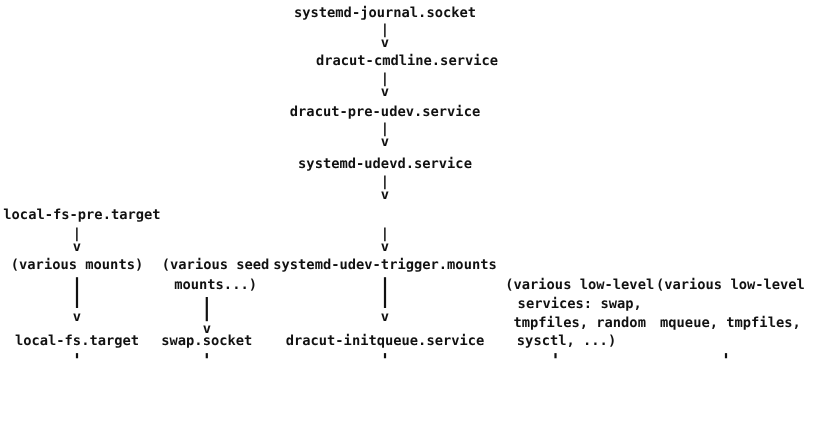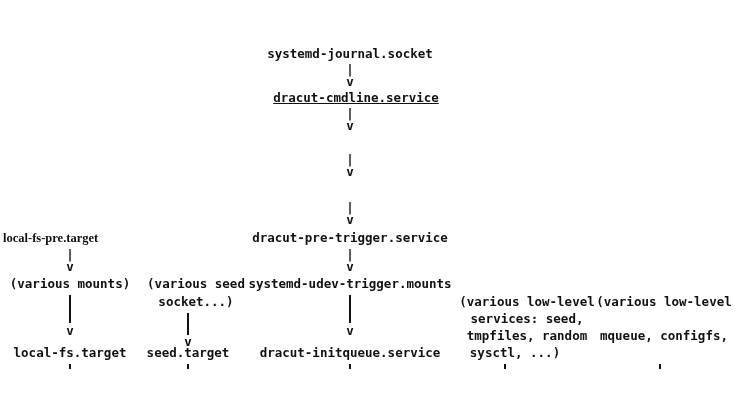--- a/index.html
+++ b/index.html
@@ -7,21 +7,20 @@
     padding: 0;
     background: #ffffff;
   }
   #diagram {
     position: relative;
     width: 740px;
     height: 326px;
     background: #ffffff;
     overflow: hidden;
     font-family: "DejaVu Sans Mono", "Liberation Mono", monospace;
-    margin-top: 43px;
   }
   .cell {
     position: absolute;
     font-family: "DejaVu Sans Mono", "Liberation Mono", monospace;
     font-size: 12.5px;
     font-weight: bold;
     color: #111111;
     white-space: pre;
     letter-spacing: 0px;
     line-height: 14px;
@@ -92,64 +91,65 @@
 </style>
 </head>
 <body>
 
 <div id="diagram">
 
   <div class="cell" style="left:350px; top:4px;">systemd-journal.socket</div>
   <div class="glyph" style="left:350px; top:21px;">|</div>
   <div class="glyph" style="left:350px; top:33px;">v</div>
 
-  <div class="cell" style="left:356px; top:48px;text-decoration:underline;">dracut-cmdline.service</div>
+  <div class="cell" style="left:370px; top:48px;">dracut-cmdline.service</div>
   <div class="glyph" style="left:350px; top:65px;">|</div>
   <div class="glyph" style="left:350px; top:77px;">v</div>
 
+  <div class="cell" style="left:350px; top:94px;">dracut-pre-udev.service</div>
   <div class="glyph" style="left:350px; top:111px;">|</div>
   <div class="glyph" style="left:350px; top:123px;">v</div>
 
+  <div class="cell" style="left:350px; top:142px;">systemd-udevd.service</div>
   <div class="glyph" style="left:350px; top:159px;">|</div>
   <div class="glyph" style="left:350px; top:171px;">v</div>
 
-  <div class="cell" style="left:350px; top:188px;">dracut-pre-trigger.service</div>
   <div class="glyph" style="left:350px; top:206px;">|</div>
   <div class="glyph" style="left:350px; top:218px;">v</div>
 
   <div class="cell" style="left:350px; top:234px;">systemd-udev-trigger.mounts</div>
   <div class="vbar" style="left:350px; top:252px; height:28px;"></div>
   <div class="glyph" style="left:350px; top:282px;">v</div>
 
   <div class="cell" style="left:350px; top:303px;">dracut-initqueue.service</div>
 
-  <div class="cell left-anchor" style="left:3px; top:188px;font-family:Liberation Serif, serif;">local-fs-pre.target</div>
+  <div class="cell left-anchor" style="left:3px; top:188px;">local-fs-pre.target</div>
   <div class="glyph" style="left:70px; top:206px;">|</div>
   <div class="glyph" style="left:70px; top:218px;">v</div>
 
   <div class="cell" style="left:70px; top:234px;">(various mounts)</div>
   <div class="vbar" style="left:70px; top:252px; height:28px;"></div>
   <div class="glyph" style="left:70px; top:282px;">v</div>
 
   <div class="cell" style="left:70px; top:303px;">local-fs.target</div>
 
   <div class="cell" style="left:196px; top:234px;">(various seed</div>
-  <div class="cell" style="left:196px; top:252px;">socket...)</div>
+  <div class="cell" style="left:196px; top:252px;">mounts...)</div>
   <div class="vbar" style="left:188px; top:270px; height:22px;"></div>
   <div class="glyph" style="left:188px; top:293px;">v</div>
 
-  <div class="cell" style="left:188px; top:303px;">seed.target</div>
+  <div class="cell" style="left:188px; top:303px;">swap.socket</div>
 
   <div class="cell" style="left:527px; top:252px;">(various low-level</div>
-  <div class="cell" style="left:527px; top:269px;">services: seed,</div>
+  <div class="cell" style="left:527px; top:269px;">services: swap,</div>
   <div class="cell" style="left:527px; top:286px;">tmpfiles, random</div>
   <div class="cell" style="left:515px; top:303px;">sysctl, ...)</div>
 
   <div class="cell" style="left:664px; top:252px;">(various low-level</div>
-  <div class="cell" style="left:664px; top:286px;">mqueue, configfs,</div>
+  <div class="cell" style="left:664px; top:286px;">mqueue, tmpfiles,</div>
 
   <div class="vbar" style="left:70px;  top:321px; height:13px;"></div>
   <div class="vbar" style="left:188px; top:321px; height:13px;"></div>
   <div class="vbar" style="left:350px; top:321px; height:13px;"></div>
   <div class="vbar" style="left:505px; top:321px; height:13px;"></div>
   <div class="vbar" style="left:660px; top:321px; height:13px;"></div>
 
   <div class="corner bl" style="left:68px; top:334px; height:14px;"></div>
   <div class="corner br" style="left:662px; top:334px; height:14px;"></div>
 

